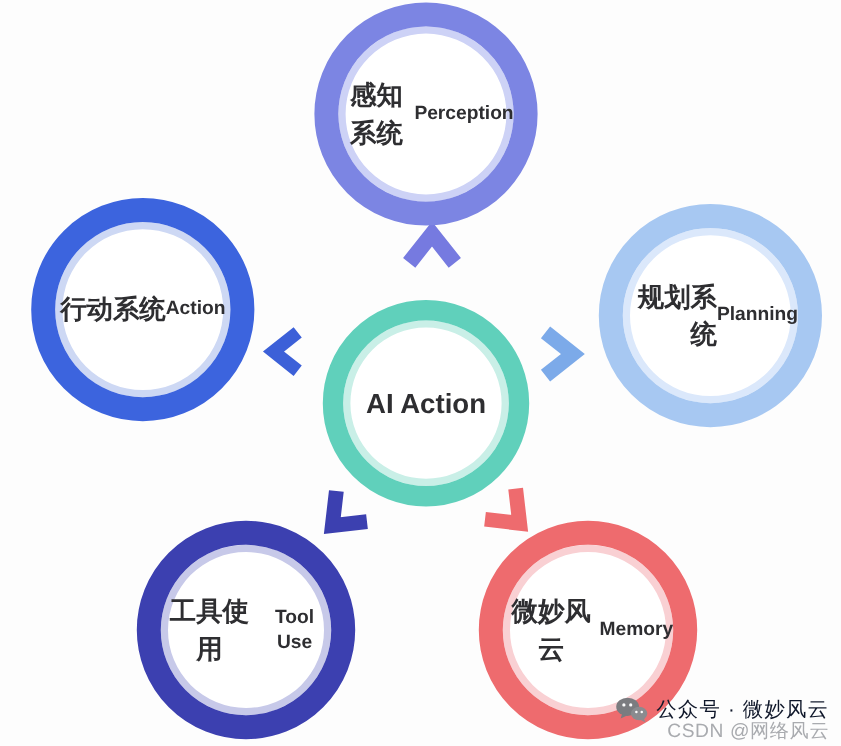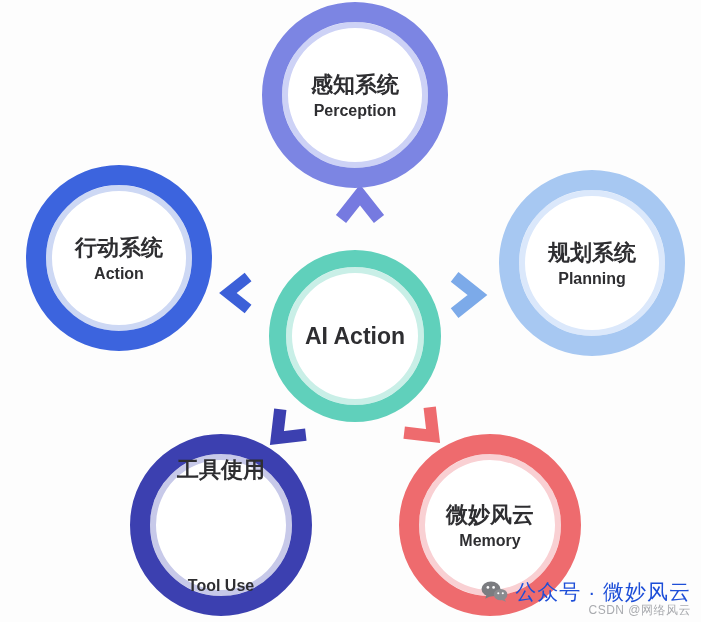--- a/index.html
+++ b/index.html
@@ -16,21 +16,21 @@
   }
   .arrows{
     position:absolute;left:0;top:0;width:701px;height:622px;
     pointer-events:none;
   }
   .node{
     position:absolute;
     border-radius:50%;
     background:#ffffff;
     box-sizing:border-box;
-    display:flex;flex-direction:column;
+    display:flex;flex-direction:row;
     align-items:center;justify-content:center;
     text-align:center;
     color:#2e2e31;
     font-weight:600;
   }
   .node .zh{font-size:22px;line-height:1.42;}
   .node .en{font-size:16px;line-height:1.32;}
   .ring-perception{border:20px solid #7c85e3;box-shadow:inset 0 0 0 6px #cdd2f6;}
   .ring-planning  {border:20px solid #a7c8f2;box-shadow:inset 0 0 0 6px #dbe8fb;}
   .ring-memory    {border:20px solid #ee6b6e;box-shadow:inset 0 0 0 6px #f9d0d3;}
@@ -41,27 +41,27 @@
   .ring-center .en{font-size:22px;}
 
   .watermark{
     position:absolute;
     right:10px;bottom:5px;
     display:flex;flex-direction:column;align-items:flex-end;
     z-index:5;
   }
   .wm-row1{
     display:flex;align-items:center;gap:7px;
-    color:#1d4ed8;
-    font-size:21px;letter-spacing:1px;
+    color:#0f172a;
+    font-size:17px;letter-spacing:1px;
     line-height:18px;
   }
   .wm-row2{
     color:#a9abaf;
-    font-size:12px;letter-spacing:0.5px;
+    font-size:16px;letter-spacing:0.5px;
     line-height:14px;
     margin-top:1px;
   }
   .wm-icon{width:27px;height:21px;flex:0 0 auto;}
 </style>
 </head>
 <body>
 
 <div class="canvas">
 
@@ -81,21 +81,21 @@
   <div class="node ring-planning" style="left:499px;top:170px;width:186px;height:186px;text-align:right;">
     <div class="zh">规划系统</div>
     <div class="en">Planning</div>
   </div>
 
   <div class="node ring-memory" style="left:399px;top:434px;width:182px;height:182px;">
     <div class="zh">微妙风云</div>
     <div class="en">Memory</div>
   </div>
 
-  <div class="node ring-tooluse" style="left:130px;top:434px;width:182px;height:182px;justify-content:space-between;">
+  <div class="node ring-tooluse" style="left:114px;top:434px;width:182px;height:182px;justify-content:space-between;">
     <div class="zh">工具使用</div>
     <div class="en">Tool Use</div>
   </div>
 
   <div class="node ring-action" style="left:26px;top:165px;width:186px;height:186px;">
     <div class="zh">行动系统</div>
     <div class="en">Action</div>
   </div>
 
   <div class="node ring-center" style="left:269px;top:250px;width:172px;height:172px;">

